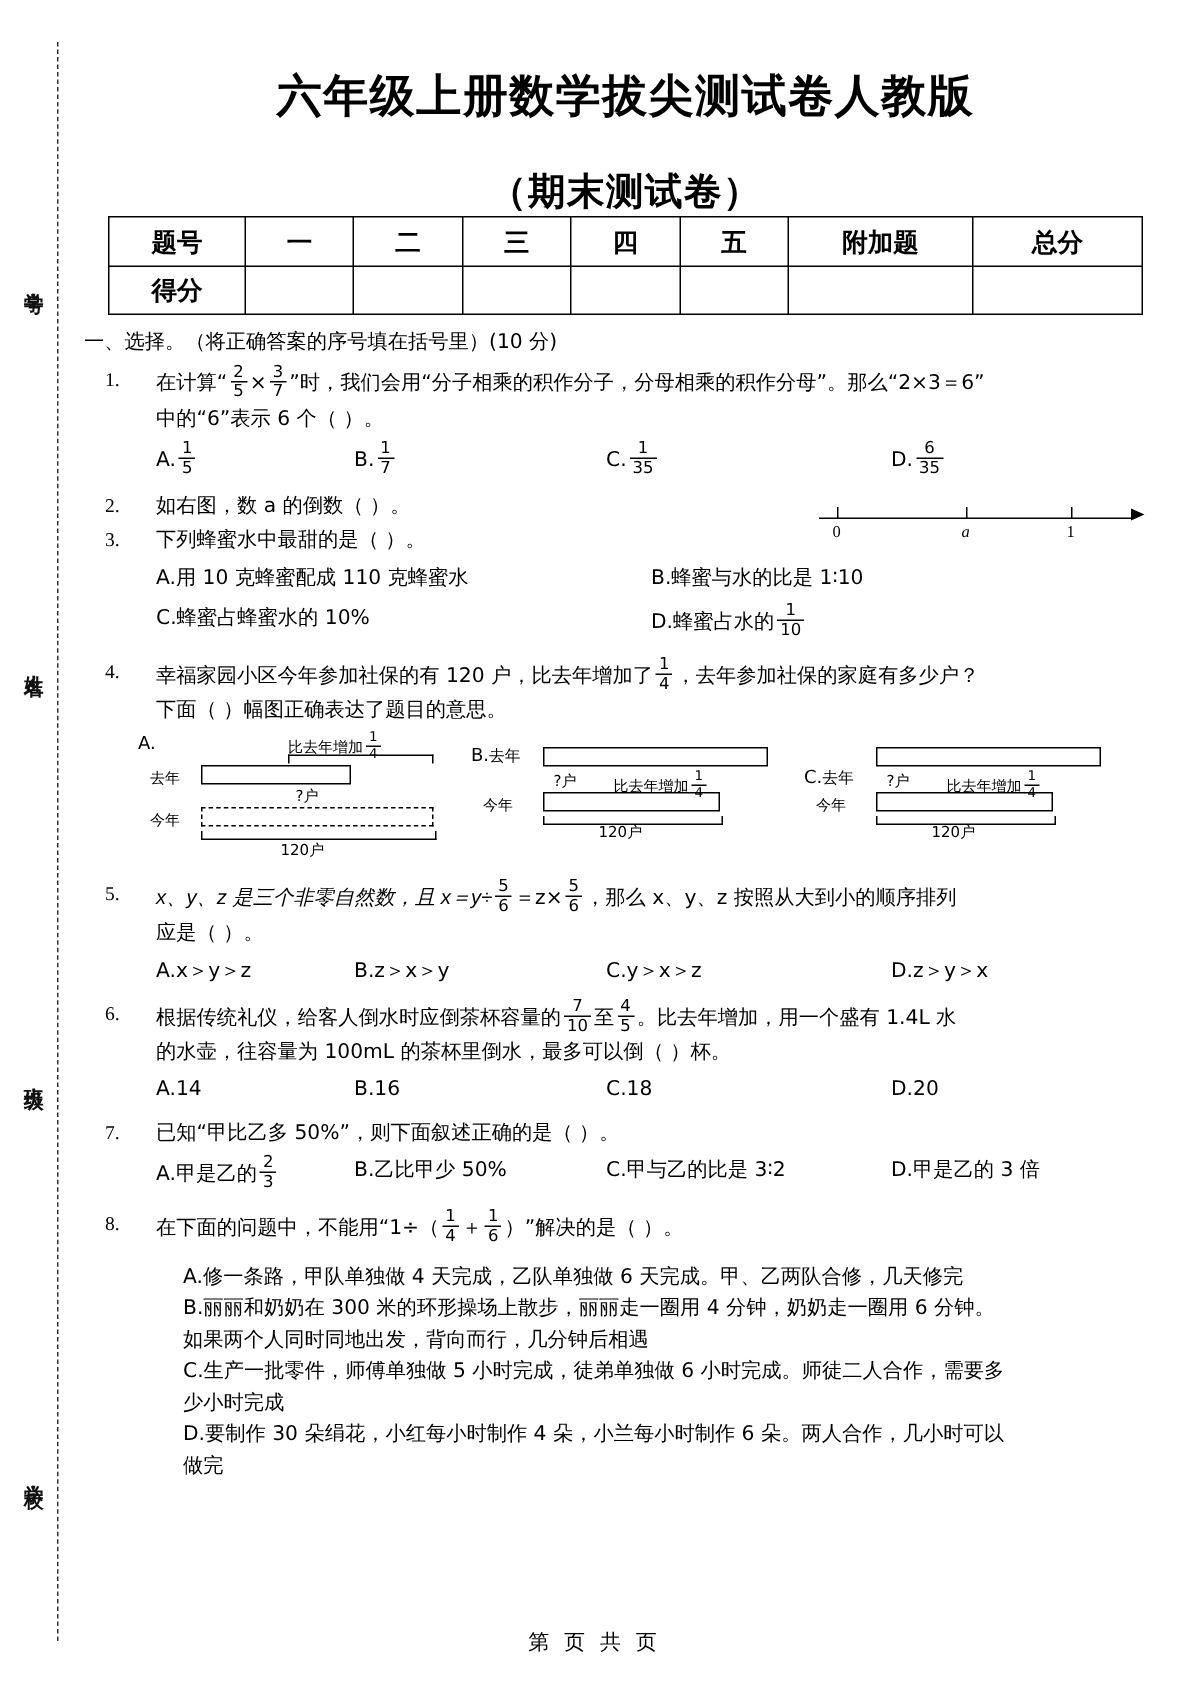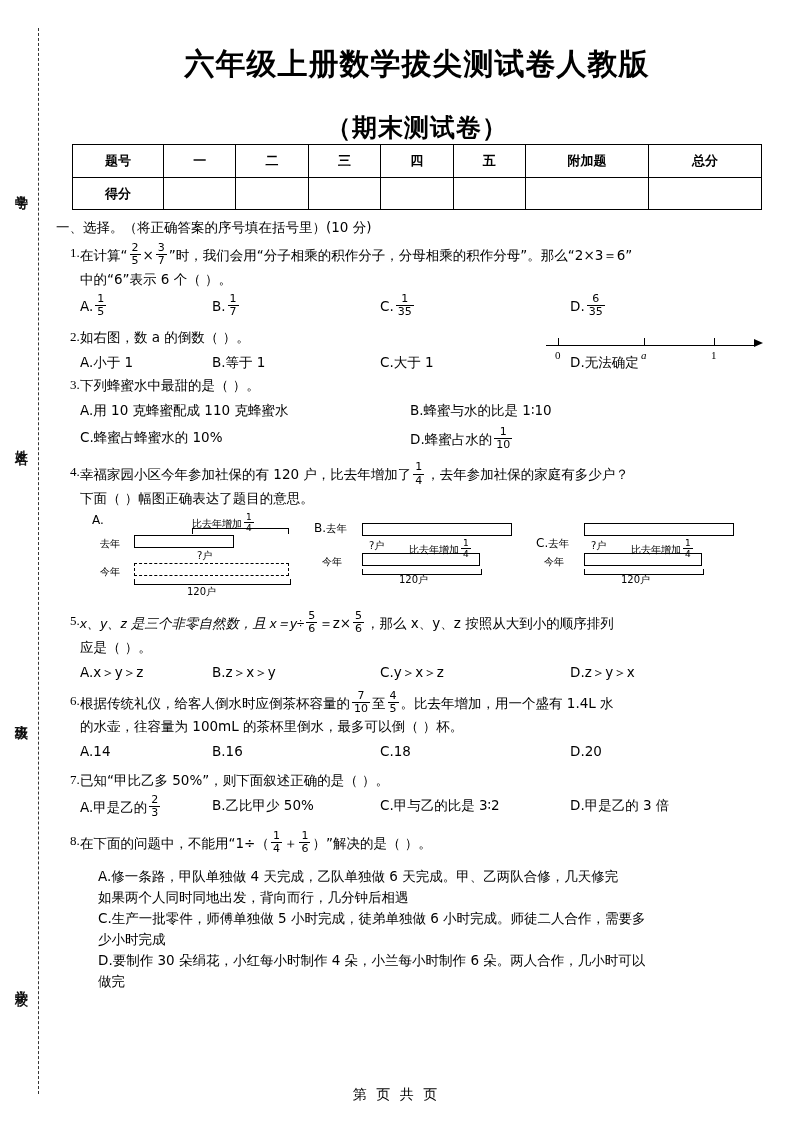--- a/index.html
+++ b/index.html
@@ -82,21 +82,21 @@
     border-collapse: collapse;
     margin: 0 auto;
     width: 690px;
     table-layout: fixed;
   }
   table.score td {
     border: 1px solid #000;
     height: 30px;
     text-align: center;
     font-family: "DejaVu Sans", sans-serif;
-    font-size: 13px;
+    font-size: 17px;
     font-weight: bold;
   }
   table.score tr.row2 td { height: 29px; }
   .sec-head {
     font-family: "DejaVu Sans", sans-serif;
     font-size: 13.5px;
     margin: 9px 0 3px 0;
   }
   .q {
     position: relative;
@@ -105,21 +105,21 @@
     margin: 6px 0 0 0;
     font-family: "DejaVu Sans", sans-serif;
   }
   .q .num {
     position: absolute;
     left: 14px;
     top: 0;
     font-family: "Liberation Serif", serif;
     font-size: 13px;
   }
-  .q .body { margin-left: 24px; }
+  .q .body { margin-left: 48px; }
   .opts {
     display: flex;
     margin-top: 4px;
   }
   .opts > div { }
   .o1 { width: 132px; }
   .o2 { width: 168px; }
   .o3 { width: 190px; }
   .o4 { width: 160px; }
   .frac {
@@ -195,21 +195,21 @@
     border-left: 1px solid #000;
     border-right: 1px solid #000;
     height: 5px;
   }
   .tinytxt { position: absolute; font-size: 10px; font-family: "DejaVu Sans", sans-serif; }
   .footer {
     position: absolute;
     bottom: 18px;
     left: 0; right: 0;
     text-align: center;
-    font-family: Liberation Serif, serif;
+    font-family: Liberation Sans, sans-serif;
     font-size: 14px;
     letter-spacing: 3px;
   }
 </style>
 </head>
 <body>
 
 <div class="page">
 
   <div class="left-strip">
@@ -283,26 +283,20 @@
                 <span class="d">35</span>
               </span></div>
         </div>
       </div>
     </div>
 
     <div class="q" style="margin-top:8px;">
       <span class="num">2.</span>
       <div class="body">
         <div>如右图，数 a 的倒数（      ）。</div>
-        <div class="opts">
-          <div class="o1">A.小于 1</div>
-          <div class="o2">B.等于 1</div>
-          <div class="o3">C.大于 1</div>
-          <div class="o4">D.无法确定</div>
-        </div>
       </div>
       <div class="numline">
         <div class="axis"></div>
         <div class="arrow"></div>
         <div class="tick" style="left:12px"></div>
         <div class="tick" style="left:98px"></div>
         <div class="tick" style="left:168px"></div>
         <div class="lab" style="left:9px">0</div>
         <div class="lab ital" style="left:95px">a</div>
         <div class="lab" style="left:165px">1</div>
@@ -453,20 +447,21 @@
         <div>
           <span>在下面的问题中，不能用“1÷（</span><span class="frac">
               <span class="n">1</span>
               <span class="d">4</span>
             </span><span>＋</span><span class="frac">
               <span class="n">1</span>
               <span class="d">6</span>
             </span><span>）”解决的是（      ）。</span>
         </div>
         <div style="margin-top:10px; margin-left:18px;">A.修一条路，甲队单独做 4 天完成，乙队单独做 6 天完成。甲、乙两队合修，几天修完</div>
+        <div style="margin-left:18px;">B.丽丽和奶奶在 300 米的环形操场上散步，丽丽走一圈用 4 分钟，奶奶走一圈用 6 分钟。</div>
         <div style="margin-left:18px;">如果两个人同时同地出发，背向而行，几分钟后相遇</div>
         <div style="margin-left:18px;">C.生产一批零件，师傅单独做 5 小时完成，徒弟单独做 6 小时完成。师徒二人合作，需要多</div>
         <div style="margin-left:18px;">少小时完成</div>
         <div style="margin-left:18px;">D.要制作 30 朵绢花，小红每小时制作 4 朵，小兰每小时制作 6 朵。两人合作，几小时可以</div>
         <div style="margin-left:18px;">做完</div>
       </div>
     </div>
 
   </div>
 

